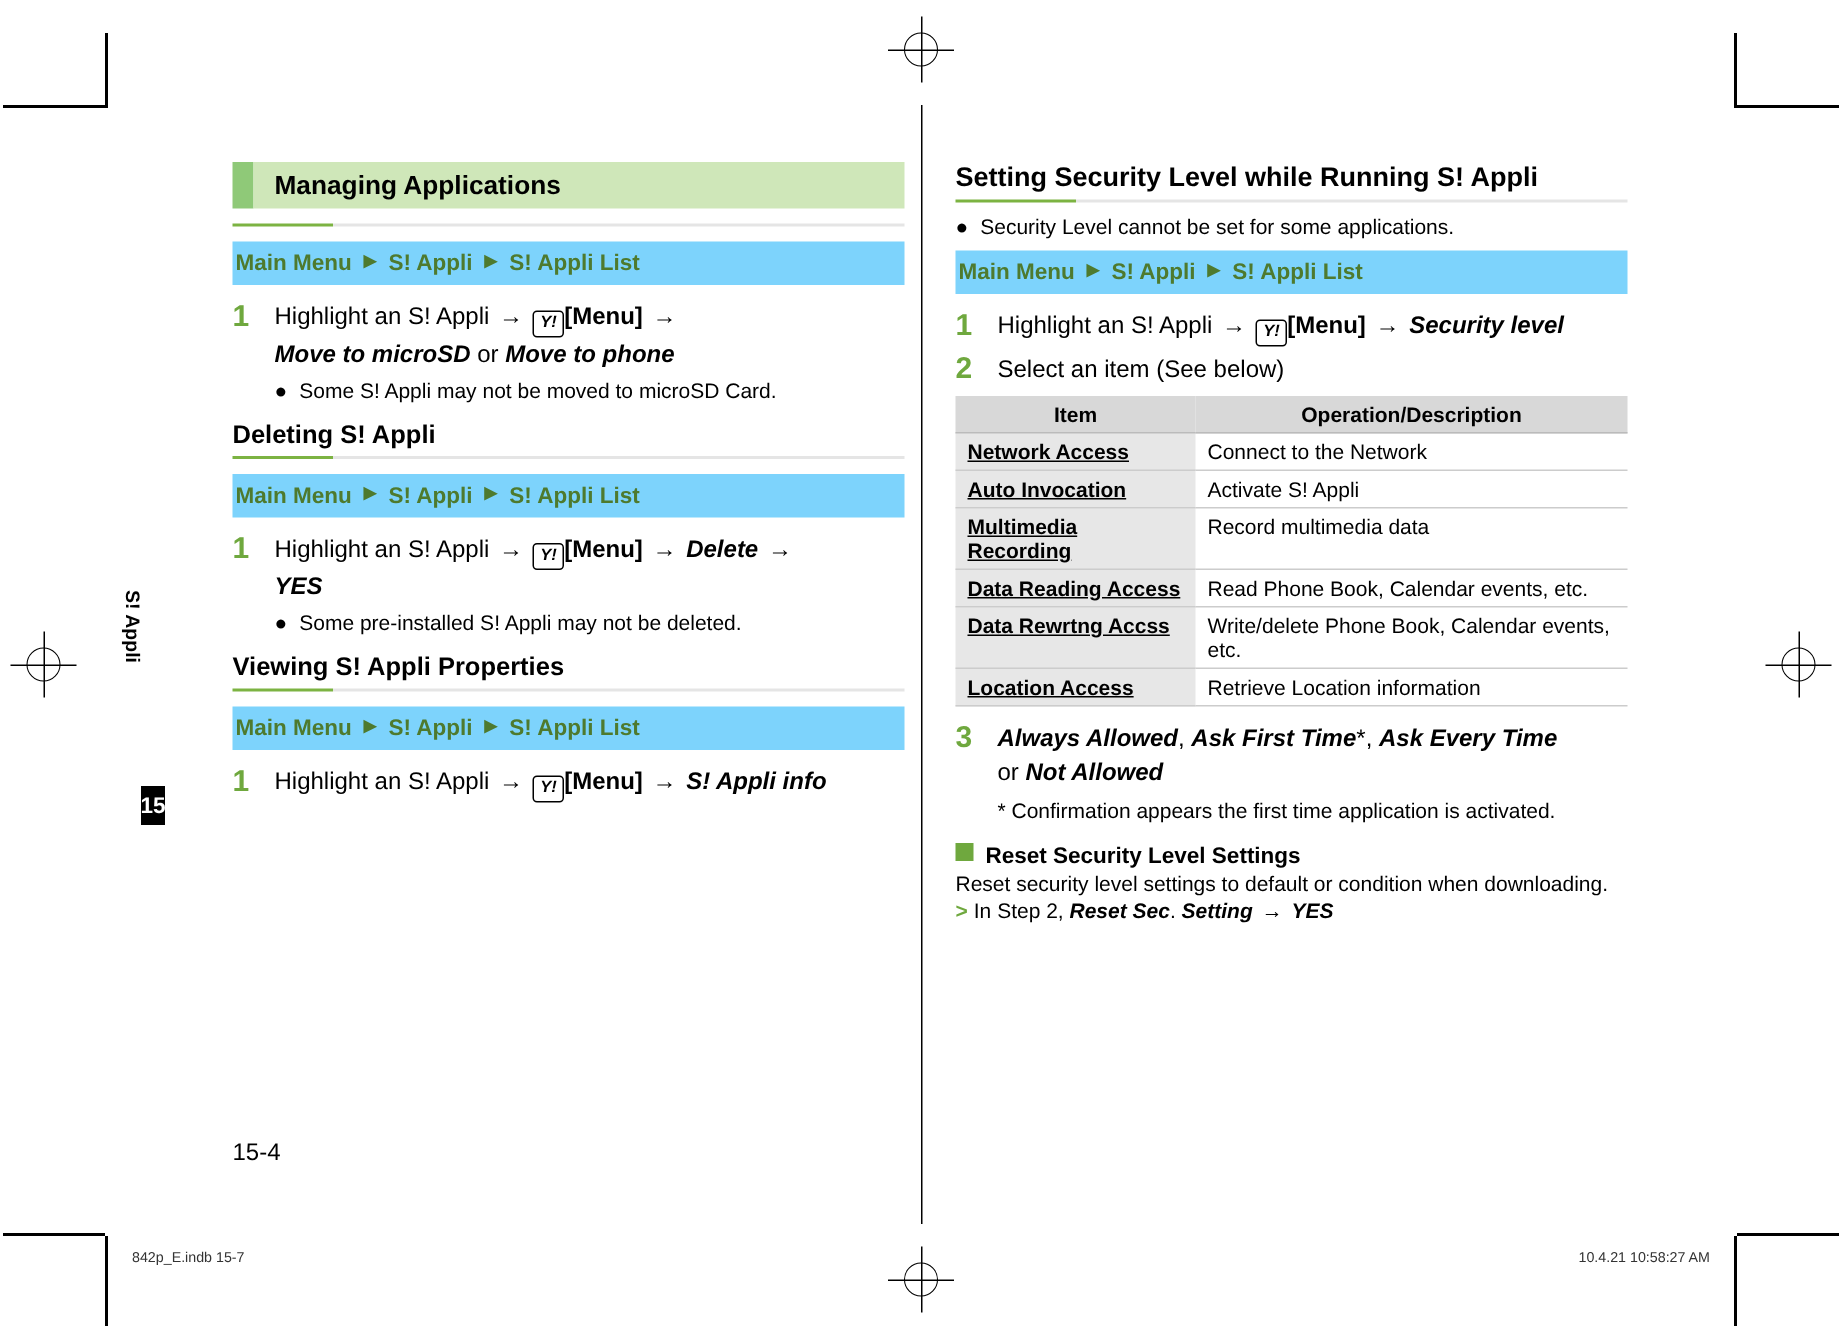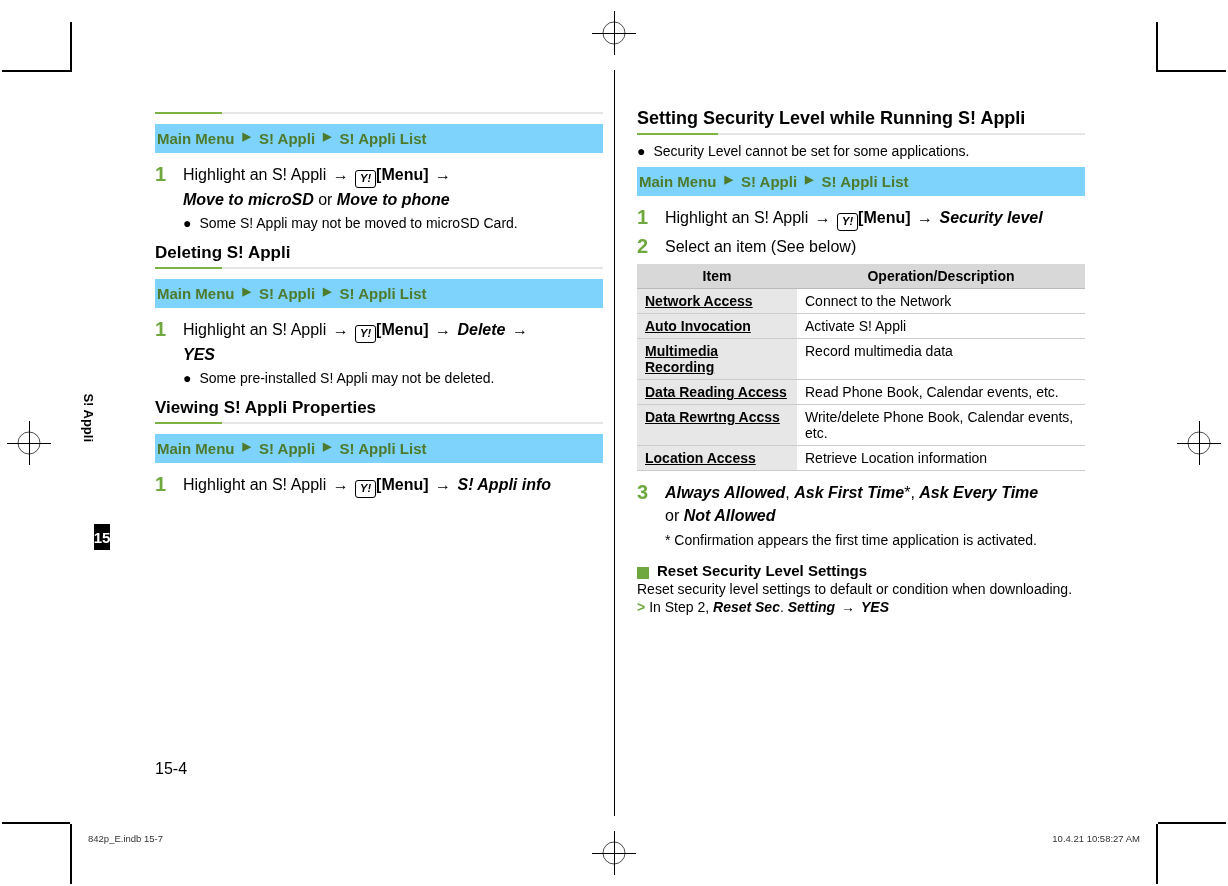--- a/index.html
+++ b/index.html
@@ -126,21 +126,21 @@
   }
   table.sec td.k {
     background: #e7e7e7;
     font-weight: 700;
     width: 160px;
     text-decoration: underline;
   }
 
   .footnote { font-size: 14px; padding-left: 28px; margin-top: 2px; }
 
-  .sub-section-title { display: flex; align-items: flex-end; gap: 8px; margin-top: 14px; }
+  .sub-section-title { display: flex; align-items: flex-start; gap: 8px; margin-top: 14px; }
   .sq { width: 12px; height: 12px; background: #6fa83e; }
   .sub-section-title span.t { font-weight: 700; font-size: 15px; }
   .sub-desc { font-size: 14px; margin-top: 2px; }
   .gt { color: #6fa83e; font-weight: 700; padding-right: 4px; }
 
   .tab {
     position: absolute;
     left: 96px;
     top: 442px;
     transform-origin: left top;
@@ -253,20 +253,24 @@
 <div class="column-divider"></div>
 
 <div class="tab">
   <div class="tab-text">S! Appli</div>
   <div class="tab-box">15</div>
 </div>
 
 <div class="page">
 
   <div class="col">
+    <div class="section-banner">
+      <div class="banner-bar"></div>
+      <div class="banner-body">Managing Applications</div>
+    </div>
 
     <div class="h3-rule"></div>
     <div class="nav-row">
       <span>Main Menu</span>
       <span class="nav-chevron">▶</span>
       <span>S! Appli</span>
       <span class="nav-chevron">▶</span>
       <span>S! Appli List</span>
     </div>
     <div class="step-row">

